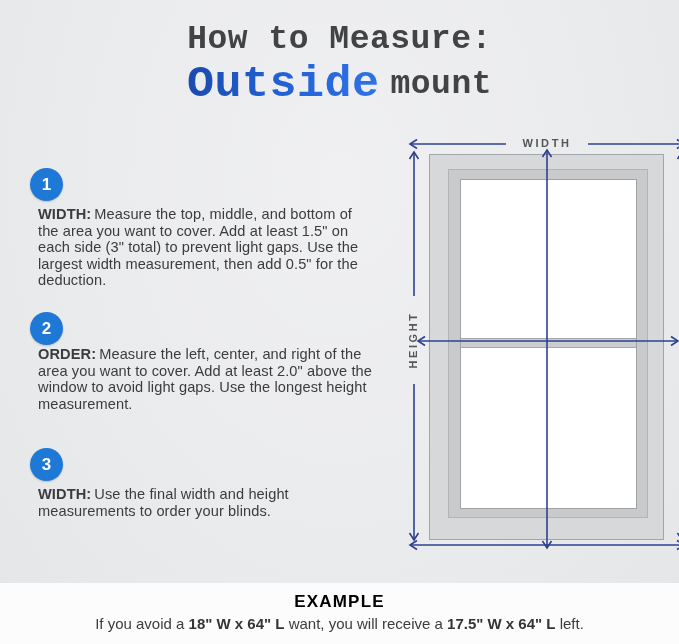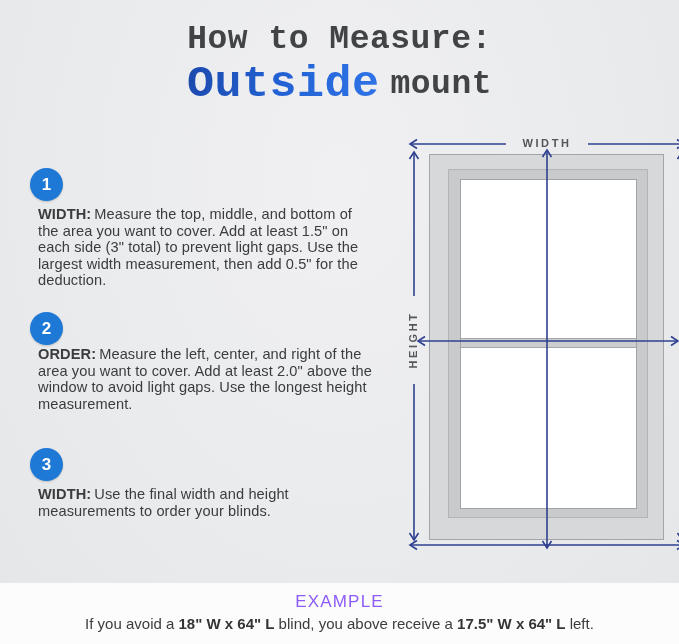--- a/index.html
+++ b/index.html
@@ -57,21 +57,21 @@
     letter-spacing:2.6px;text-align:center;
   }
   .dim-label-width{left:104px;top:9px;width:82px;height:14px;}
   .dim-label-height{left:-26px;top:205px;width:76px;height:14px;transform:rotate(-90deg);transform-origin:center;}
   
   .footer{
     position:absolute;left:0;top:583px;width:679px;height:61px;
     background:#fcfcfd;text-align:center;
   }
   .example-heading{
-    margin-top:9px;font-size:17px;font-weight:400;color:#8b5cf6;letter-spacing:1.2px;
+    margin-top:9px;font-size:17px;font-weight:700;color:#000000;letter-spacing:1.2px;
   }
   .example-sentence{margin-top:3px;font-size:15px;color:#3b3c3e;}
   .example-sentence b{font-weight:700;color:#333436;}
 </style>
 </head>
 <body>
 
 <div class="title">
   <div class="title-line1">How to Measure:</div>
   <div class="title-line2">
@@ -133,14 +133,14 @@
       <path d="M 16,213 H 276" marker-start="url(#chev)" marker-end="url(#chev)"></path>
     </g>
   </svg>
 
   <div class="dim-label dim-label-width">WIDTH</div>
   <div class="dim-label dim-label-height">HEIGHT</div>
 </div>
 
 <div class="footer">
   <div class="example-heading">EXAMPLE</div>
-  <div class="example-sentence"><span>If you avoid a </span><b>18" W x 64" L</b><span> blind, you above receive a </span><b>17.5" W x 64" L</b><span> left.</span></div>
+  <div class="example-sentence"><span>If you avoid a </span><b>18" W x 64" L</b><span> want, you will receive a </span><b>17.5" W x 64" L</b><span> left.</span></div>
 </div>
 
 </body></html>

